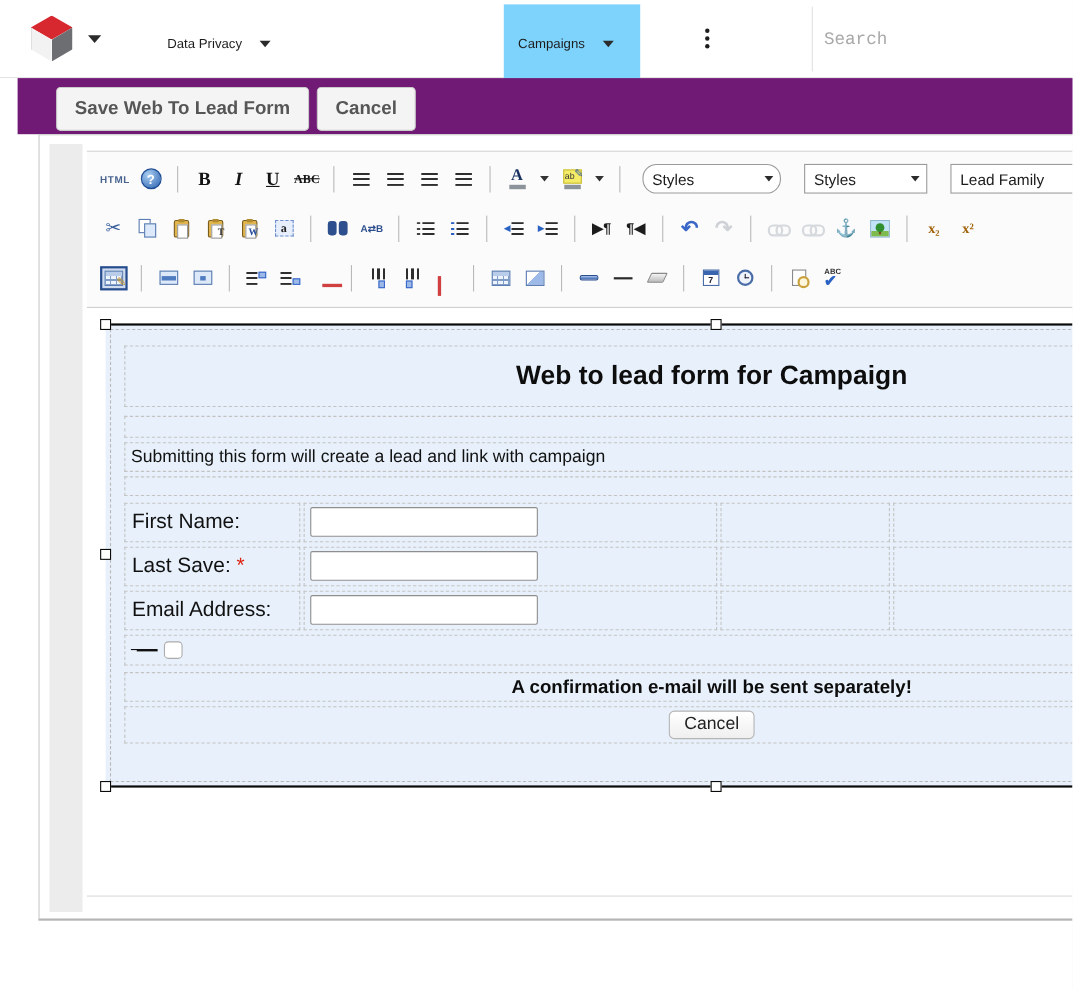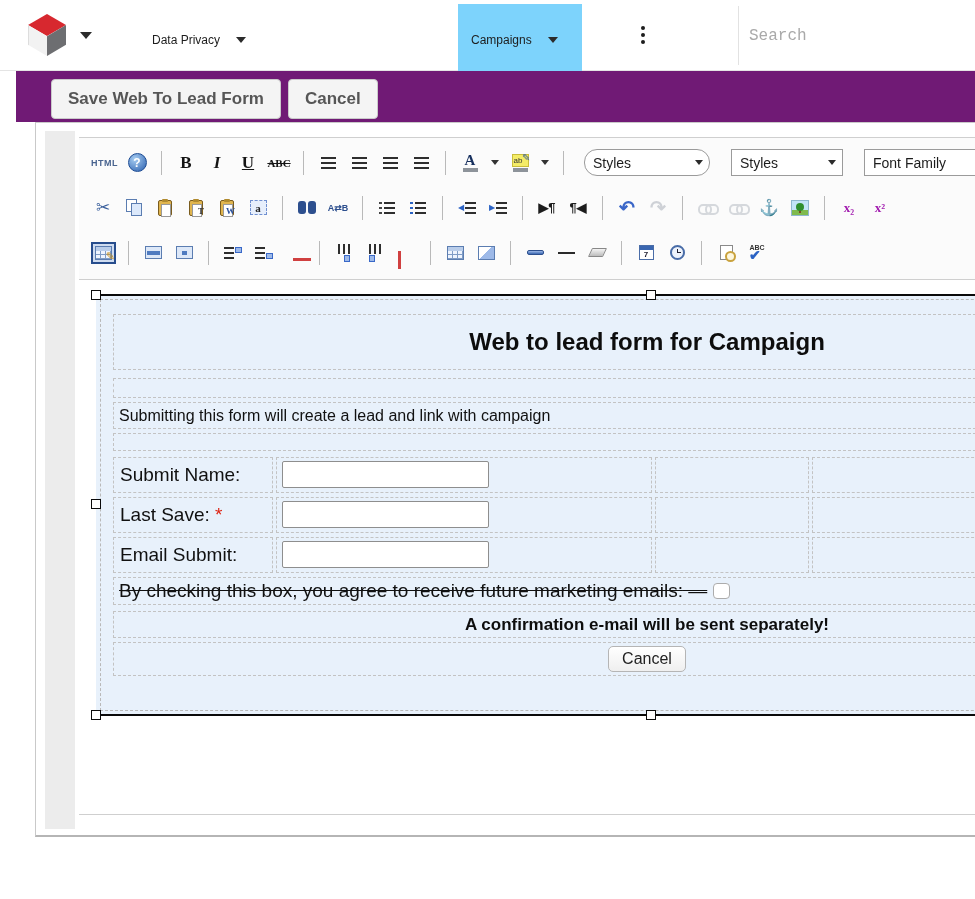--- a/index.html
+++ b/index.html
@@ -111,21 +111,21 @@
   .chain { position:relative; width:18px; height:10px; }
   .chain::before, .chain::after { content:""; position:absolute; top:1px; width:10px; height:7px;
     border:2px solid #9fb0c8; border-radius:5px; }
   .chain::before { left:0; } .chain::after { left:7px; }
   .g-anchor { font-size:16px; color:#2c4f7c; }
   .img-ico { width:18px; height:16px; border:1px solid #8fb7d0;
     background:linear-gradient(#c2e4f8 0 62%, #7fba4e 62% 100%); position:relative; }
   .img-ico::before { content:""; position:absolute; left:7px; bottom:2px; width:2px; height:6px; background:#7a4a22; }
   .img-ico::after { content:""; position:absolute; left:4px; top:2px; width:8px; height:8px;
     background:#2f8f2f; border-radius:50%; }
-  .g-subsup { font-size:13px; font-weight:bold; color:#a21caf; font-family:"Liberation Serif",serif; }
+  .g-subsup { font-size:13px; font-weight:bold; color:#a16207; font-family:"Liberation Serif",serif; }
 
   .active-box { border:2px solid #274d8d; background:#cfdcf0; padding:2px; display:inline-flex; }
   .grid-ico { width:17px; height:14px; border:1px solid #5b7db1; background-color:#eef4fe;
     background-image:linear-gradient(#b9cdea 0 4px, transparent 4px),
       repeating-linear-gradient(to right, transparent 0 4px, #7f9cc6 4px 5px),
       repeating-linear-gradient(to bottom, transparent 0 3px, #7f9cc6 3px 4px); position:relative; }
   .grid-ico .pencil { position:absolute; right:-4px; bottom:-4px; font-size:11px; color:#c9921e; }
   .cellrect { width:17px; height:13px; border:1px solid #5b7db1; background:#dde8f8; position:relative; }
   .cellrect::after { content:""; position:absolute; left:1px; right:1px; top:4px; height:4px; background:#4f7bc0; }
   .cellrect.cellp::after { left:5px; right:5px; }
@@ -278,21 +278,21 @@
         <span class="sep"></span>
         <span class="select sel-styles">
           <span>Styles</span>
             <span class="caret"></span>
         </span>
         <span class="select sel-format">
           <span>Styles</span>
             <span class="caret"></span>
         </span>
         <span class="select sel-font">
-          <span>Font Family</span>
+          <span>Lead Family</span>
         </span>
       </div>
 
       <div class="tb-row">
         <span class="ico">
             <span style="font-size:17px">✂</span>
           </span>
         <span class="ico">
             <span class="doc"></span>
             <span class="doc doc2"></span>
@@ -468,43 +468,42 @@
 
       <div class="form-area">
         <div class="form-border"></div>
 
         <div class="cell c-title">Web to lead form for Campaign</div>
         <div class="cell c-empty1"></div>
         <div class="cell c-desc">Submitting this form will create a lead and link with campaign</div>
         <div class="cell c-empty2"></div>
 
         <div class="frow">
-          <div class="cell flabel">Submit Name:</div>
+          <div class="cell flabel">First Name:</div>
           <div class="cell"><input class="tinput" style=""></div>
           <div class="cell"></div>
           <div class="cell"></div>
         </div>
         <div class="frow">
           <div class="cell flabel">
             <span>Last Save:</span>
             <span class="req">*</span>
           </div>
           <div class="cell"><input class="tinput" style=""></div>
           <div class="cell"></div>
           <div class="cell"></div>
         </div>
         <div class="frow">
-          <div class="cell flabel">Email Submit:</div>
+          <div class="cell flabel">Email Address:</div>
           <div class="cell"><input class="tinput" style=""></div>
           <div class="cell"></div>
           <div class="cell"></div>
         </div>
 
         <div class="cell c-consent">
-          <span class="strike">By checking this box, you agree to receive future marketing emails:</span>
           <span class="strike">&nbsp;—</span>
           <span class="cbox"></span>
         </div>
         <div class="cell c-confirm">A confirmation e-mail will be sent separately!</div>
         <div class="cell c-submit">
           <button class="submit-btn">Cancel</button>
         </div>
       </div>
     </div>
   </div>

